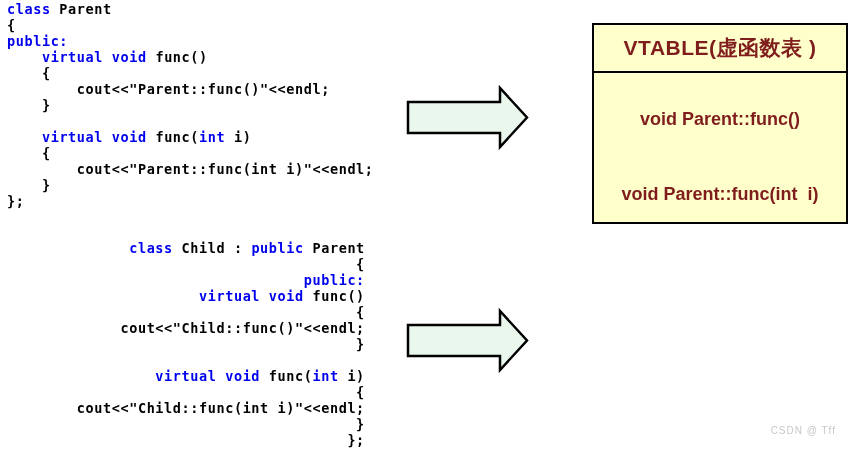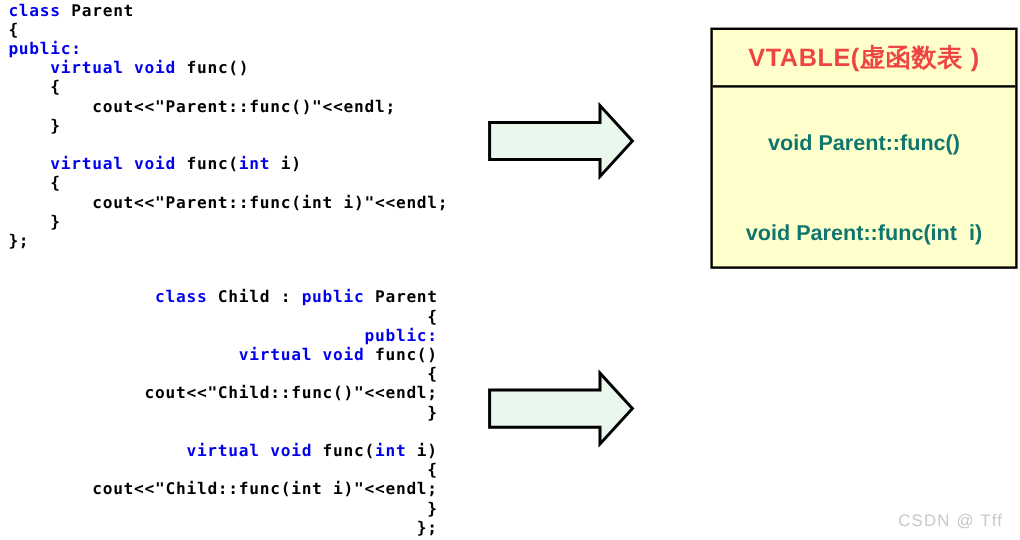--- a/index.html
+++ b/index.html
@@ -34,35 +34,35 @@
   .vtable {
     position:absolute; left:592px; width:256px;
     background:var(--box_fill,#ffffcc);
     border:2px solid var(--box_border,#000);
   }
   .vtable-1 { top:23px;  height:201px; }
   .vtable-2 { top:248px; height:200px; }
   .vtable-header {
     height:48px; border-bottom:2px solid var(--box_border,#000);
     display:flex; align-items:center; justify-content:center;
-    font-size:21px; font-weight:bold; color:#ef4444; letter-spacing:0.5px;
+    font-size:21px; font-weight:bold; color:#7f1d1d; letter-spacing:0.5px;
   }
   .vtable-entry {
     position:absolute; left:0; right:0; text-align:center;
-    font-size:18px; font-weight:bold; color:#0f766e; line-height:18px;
+    font-size:18px; font-weight:bold; color:#7f1d1d; line-height:18px;
     white-space:pre;
   }
   .vtable-1 .entry-0 { top:85px; }
   .vtable-1 .entry-1 { top:160px; }
   .vtable-2 .entry-0 { top:83px; }
   .vtable-2 .entry-1 { top:145px; }
   
   .watermark {
     position:absolute; top:425px; right:14px;
-    font-size:14px; letter-spacing:1px;
+    font-size:10px; letter-spacing:1px;
     color:var(--watermark,#c8c8c8);
   }
 </style>
 </head>
 <body>
 
 <div class="canvas">
 
   <div class="code-block code-parent"><div class="code-line"><span class="tok-kw">class</span><span class="tok-txt"> Parent</span></div><div class="code-line"><span class="tok-txt">{</span></div><div class="code-line"><span class="tok-kw">public:</span></div><div class="code-line"><span class="tok-txt">    </span><span class="tok-kw">virtual</span><span class="tok-txt"> </span><span class="tok-kw">void</span><span class="tok-txt"> func()</span></div><div class="code-line"><span class="tok-txt">    {</span></div><div class="code-line"><span class="tok-txt">        cout&lt;&lt;"Parent::func()"&lt;&lt;endl;</span></div><div class="code-line"><span class="tok-txt">    }</span></div><div class="code-line">&nbsp;</div><div class="code-line"><span class="tok-txt">    </span><span class="tok-kw">virtual</span><span class="tok-txt"> </span><span class="tok-kw">void</span><span class="tok-txt"> func(</span><span class="tok-kw">int</span><span class="tok-txt"> i)</span></div><div class="code-line"><span class="tok-txt">    {</span></div><div class="code-line"><span class="tok-txt">        cout&lt;&lt;"Parent::func(int i)"&lt;&lt;endl;</span></div><div class="code-line"><span class="tok-txt">    }</span></div><div class="code-line"><span class="tok-txt">};</span></div></div>
 

